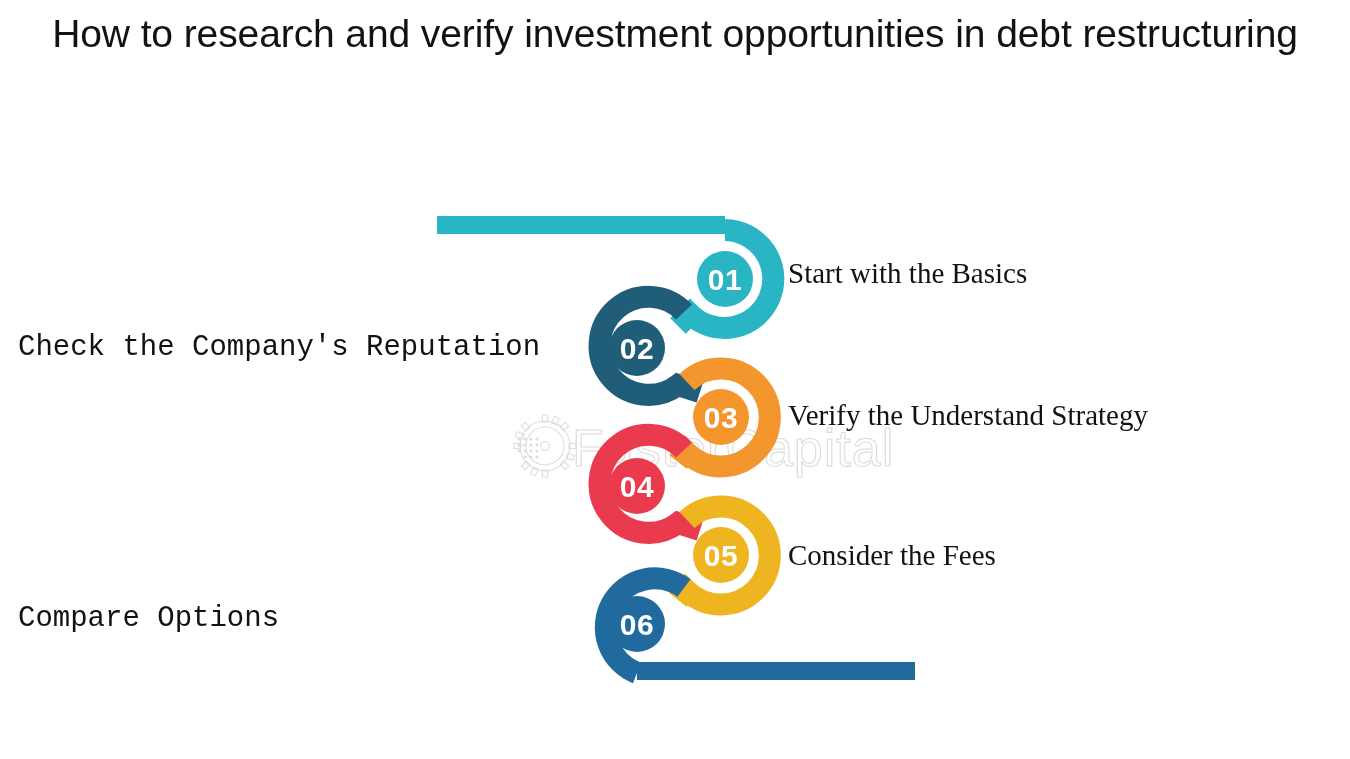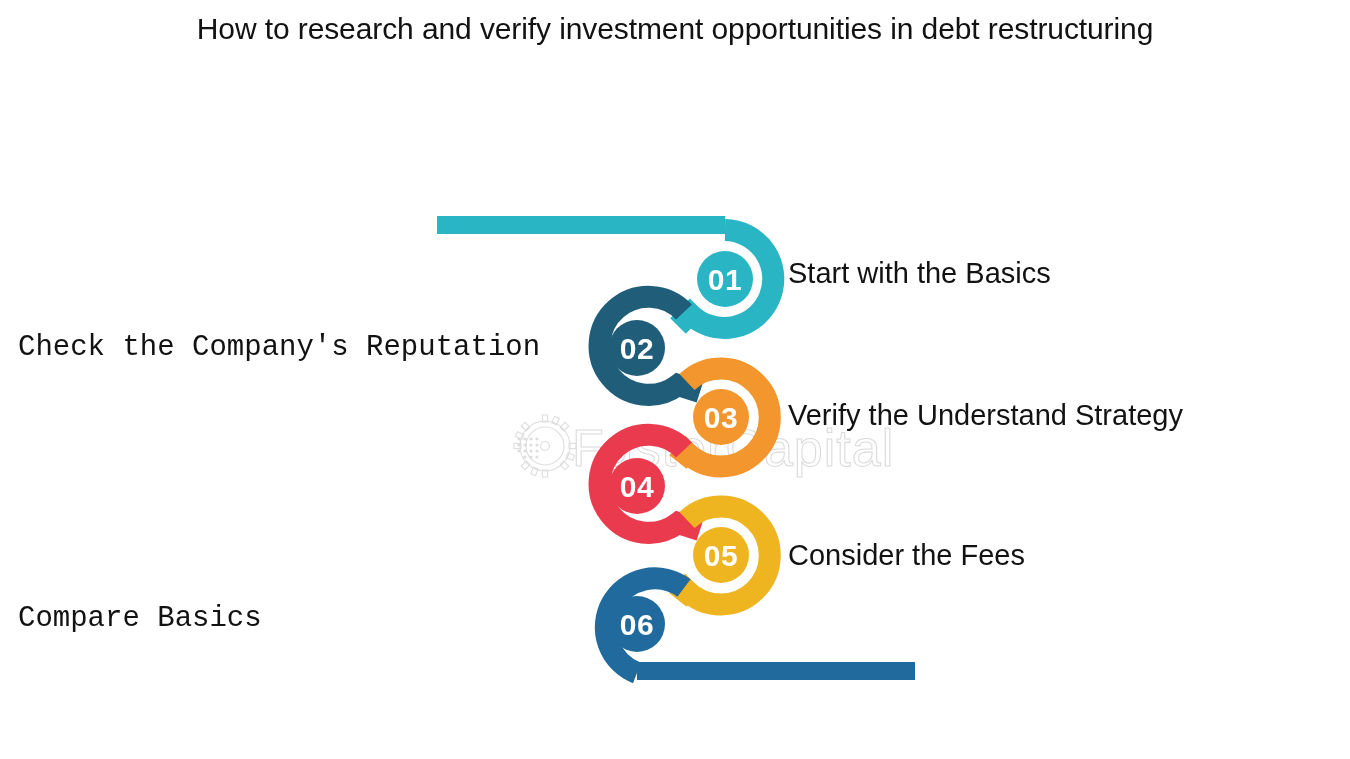--- a/index.html
+++ b/index.html
@@ -18,21 +18,21 @@
     background: #ffffff;
     overflow: hidden;
   }
   #page-title {
     position: absolute;
     left: 0;
     top: 12px;
     width: 1350px;
     text-align: center;
     font-family: "Liberation Sans", sans-serif;
-    font-size: 30px;
+    font-size: 39px;
     font-weight: 400;
     color: #121212;
     letter-spacing: -0.1px;
     white-space: nowrap;
   }
   #diagram {
     position: absolute;
     left: 0;
     top: 0;
     width: 1350px;
@@ -40,21 +40,21 @@
   }
   .step-label {
     position: absolute;
     font-family: "Liberation Sans", sans-serif;
     font-size: 29px;
     font-weight: 400;
     color: #121212;
     white-space: nowrap;
     line-height: 1;
   }
-  .step-label.right { text-align: center; }
+  .step-label.right { text-align: center; font-family: Liberation Serif, serif; }
   .step-label.left  { text-align: left; font-family: Liberation Mono, monospace; }
 
   .step-number {
     font-family: "Liberation Sans", sans-serif;
     font-size: 30px;
     font-weight: 700;
     fill: #ffffff;
     letter-spacing: 0.5px;
   }
   .wm-text {
@@ -171,15 +171,15 @@
 
   <div class="step-label right" style="left:788px; top:259px;">Start with the Basics</div>
 
   <div class="step-label left" style="left:18px; top:333px;">Check the Company's Reputation</div>
 
   <div class="step-label right" style="left:788px; top:401px;">Verify the Understand Strategy</div>
 
 
   <div class="step-label right" style="left:788px; top:541px;">Consider the Fees</div>
 
-  <div class="step-label left" style="left:18px; top:604px;">Compare Basics</div>
+  <div class="step-label left" style="left:18px; top:604px;">Compare Options</div>
 
 </div>
 
 </body></html>

